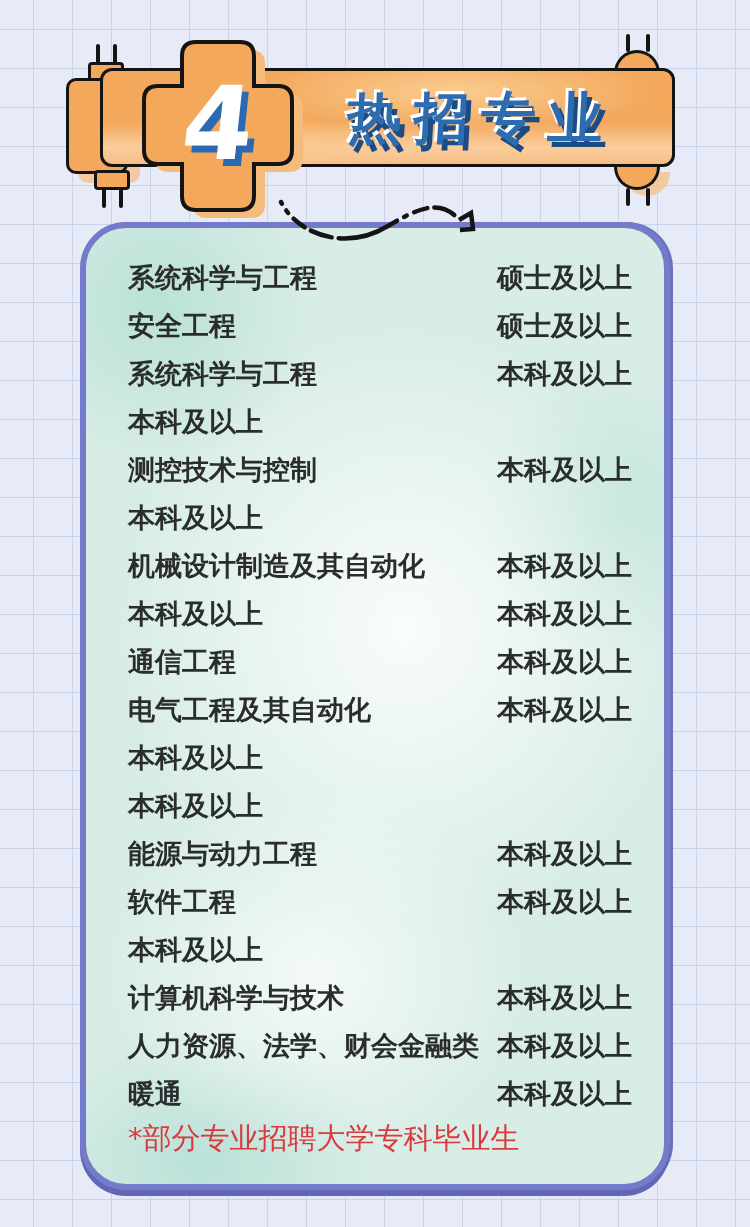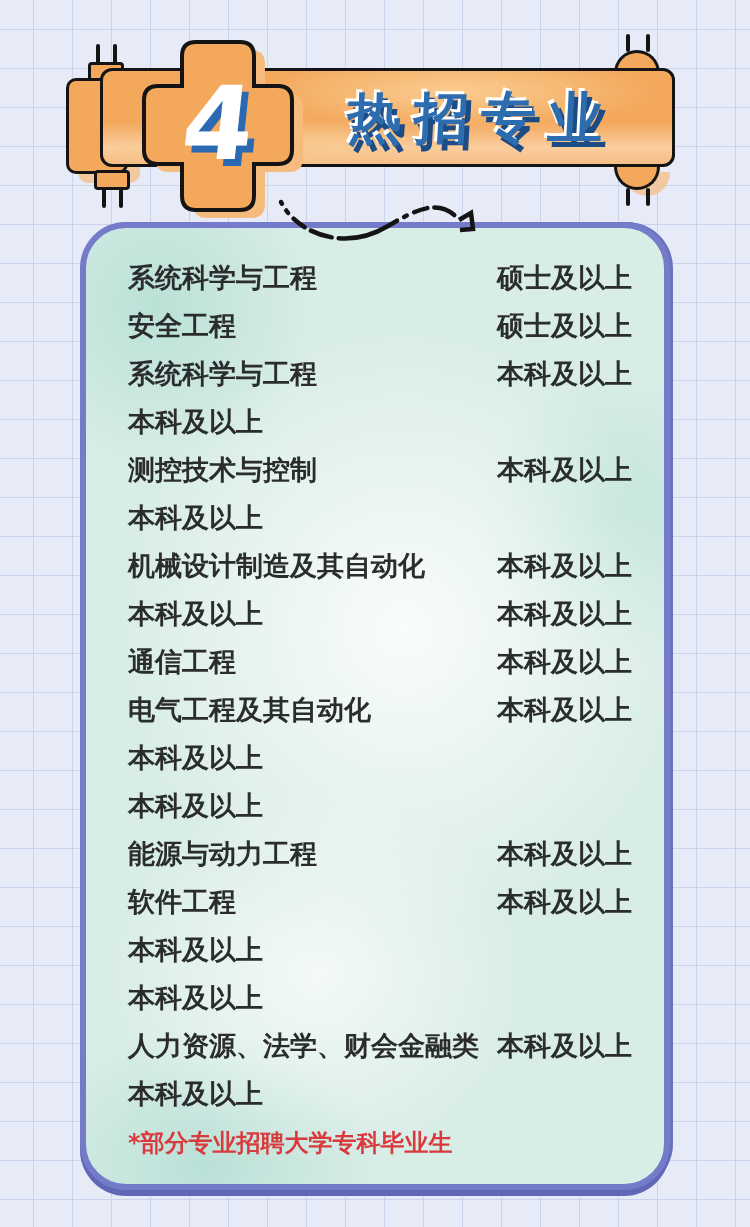--- a/index.html
+++ b/index.html
@@ -61,21 +61,21 @@
       radial-gradient(ellipse 70% 45% at 55% 42%, rgba(255,255,255,.85), rgba(255,255,255,0) 70%),
       radial-gradient(ellipse 55% 30% at 40% 78%, rgba(255,255,255,.7), rgba(255,255,255,0) 65%),
       radial-gradient(ellipse 40% 25% at 12% 8%, rgba(183,224,213,.9), rgba(183,224,213,0) 70%),
       radial-gradient(ellipse 35% 22% at 92% 30%, rgba(190,227,217,.8), rgba(190,227,217,0) 70%),
       radial-gradient(ellipse 45% 20% at 20% 98%, rgba(178,222,211,.8), rgba(178,222,211,0) 70%),
       var(--card-bg);
     padding:26px 40px 0 42px;z-index:2;overflow:hidden;
   }
   .major-row{display:grid;grid-template-columns:369px 1fr;align-items:center;height:48px;}
   .major-name,.degree-req{font-size:27px;font-weight:700;color:var(--text);white-space:nowrap;}
-  .footnote{margin-top:9px;font-size:24px;font-weight:700;color:var(--footnote-red);}
+  .footnote{margin-top:1px;font-size:29px;font-weight:400;color:var(--footnote-red);}
 </style>
 </head>
 <body>
 
 <div class="stage">
 
   <div>
 
     <div class="pin-line" style="left:96px;top:44px;height:20px;"></div>
     <div class="pin-line" style="left:113px;top:44px;height:20px;"></div>
@@ -158,26 +158,28 @@
     <span class="degree-req">本科及以上</span>
   </div>
         <div class="major-row">
     <span class="major-name">软件工程</span>
     <span class="degree-req">本科及以上</span>
   </div>
         <div class="major-row">
     <span class="degree-req">本科及以上</span>
   </div>
         <div class="major-row">
+    <span class="major-name">计算机科学与技术</span>
     <span class="degree-req">本科及以上</span>
   </div>
         <div class="major-row">
     <span class="major-name">人力资源、法学、财会金融类</span>
     <span class="degree-req">本科及以上</span>
   </div>
         <div class="major-row">
+    <span class="major-name">暖通</span>
     <span class="degree-req">本科及以上</span>
   </div>
       </div>
     <div class="footnote">*部分专业招聘大学专科毕业生</div>
   </div>
 
 </div>
 
 </body></html>

